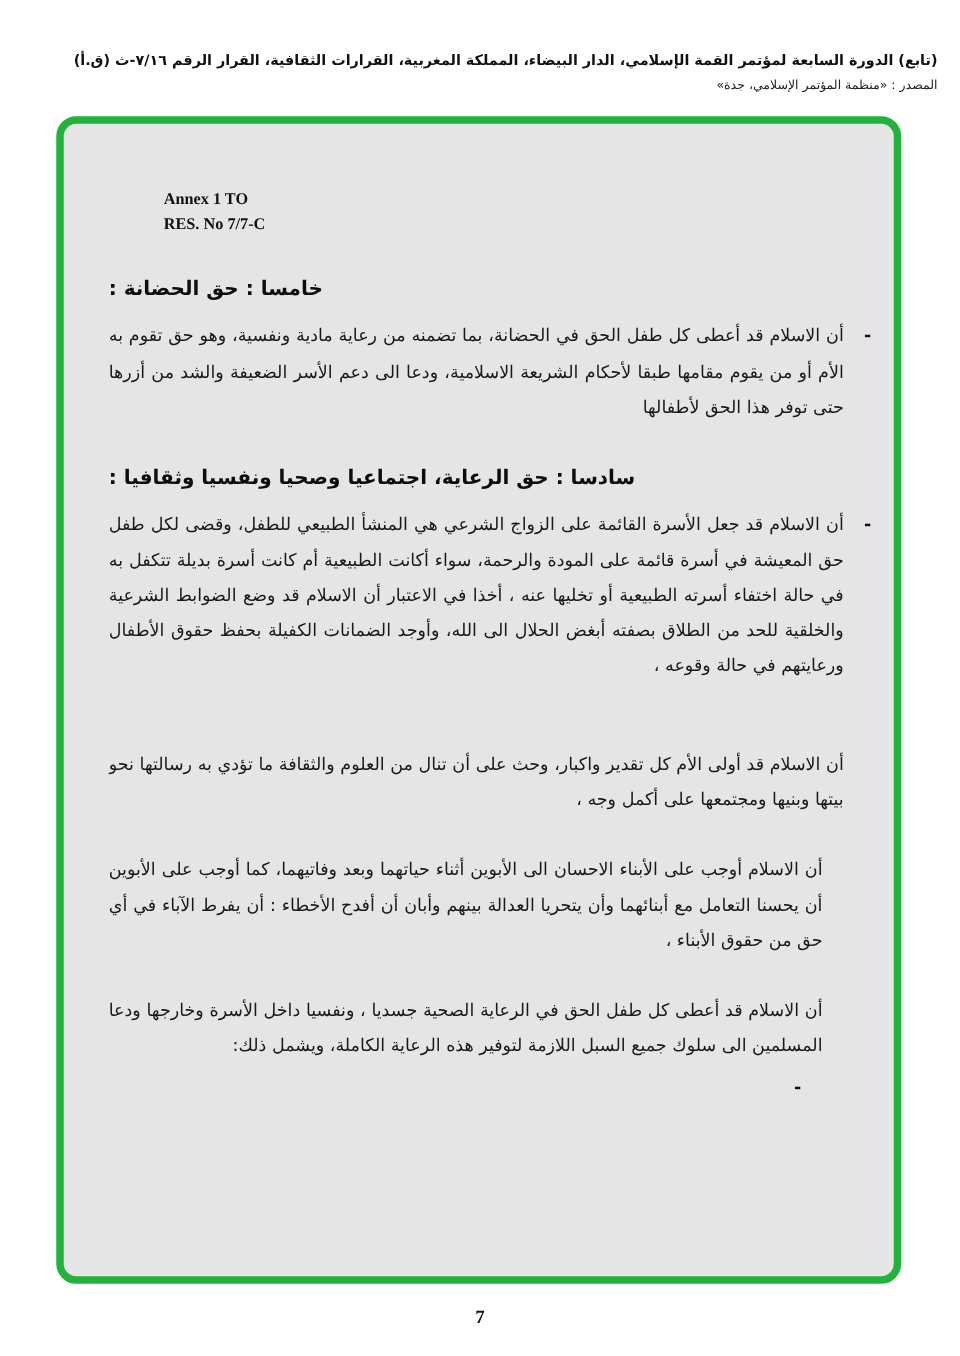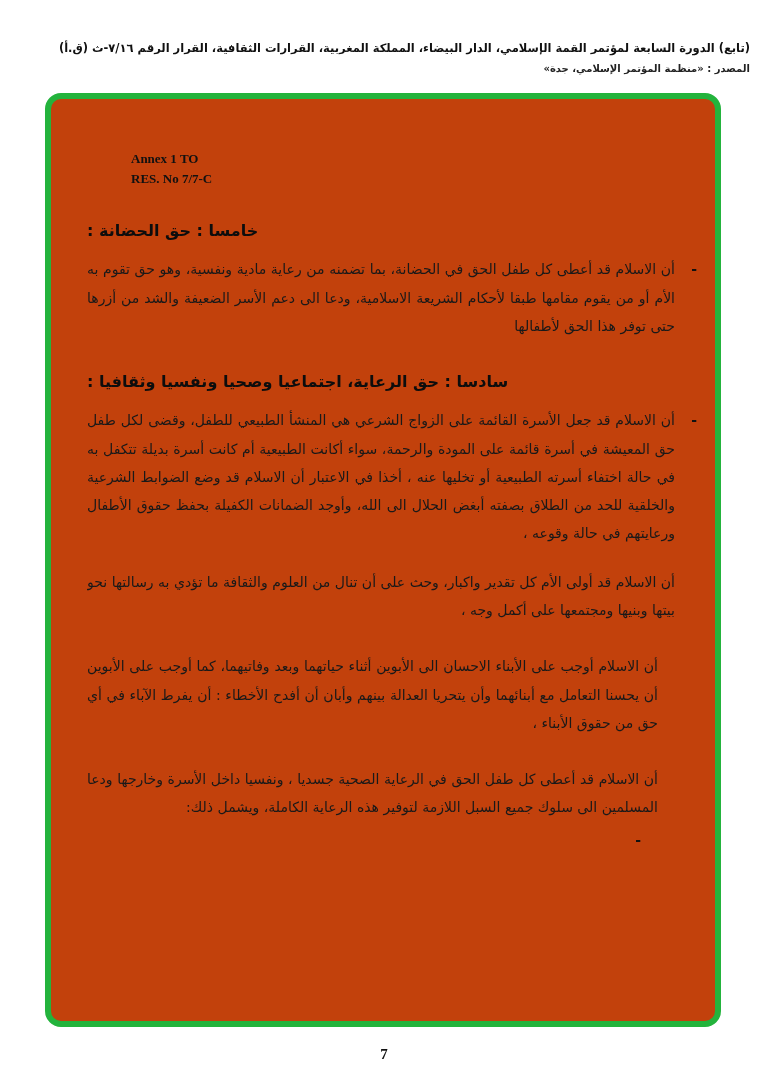--- a/index.html
+++ b/index.html
@@ -26,36 +26,36 @@
     text-align: right;
     color: #111;
   }
   .hdr-line1 {
     font-size: 11.5px;
     font-weight: bold;
     letter-spacing: 0.1px;
   }
   .hdr-line2 {
     font-size: 10px;
-    font-weight: bold;
+    font-weight: normal;
     margin-top: 8px;
     color: #222;
   }
 
   
   .green-box {
     position: absolute;
     left: 45px;
     top: 93px;
     width: 676px;
     height: 934px;
     box-sizing: border-box;
     border: 6px solid #23b33c;
     border-radius: 16px;
-    background: #c2410c;
+    background: #e5e5e5;
   }
 
   
   .annex {
     position: absolute;
     top: 50px;
     left: 80px;
     font-family: "Liberation Serif", serif;
     font-weight: bold;
     font-size: 13px;
@@ -95,21 +95,21 @@
     flex: 0 0 22px;
     font-weight: bold;
     text-align: right;
     color: #111;
   }
   .para .ptext {
     flex: 1;
     margin: 0;
     text-align: justify;
   }
-  .gap-lg { margin-top: 20px; justify-content: space-between; }
+  .gap-lg { margin-top: 50px; justify-content: space-between; }
   .gap-md { margin-top: 28px; gap: 17px; }
   .gap-sm { margin-top: 4px; }
   .subpara {
     padding-right: 56px;
   }
 
   
   .page-footer {
     position: absolute;
     left: 0;

